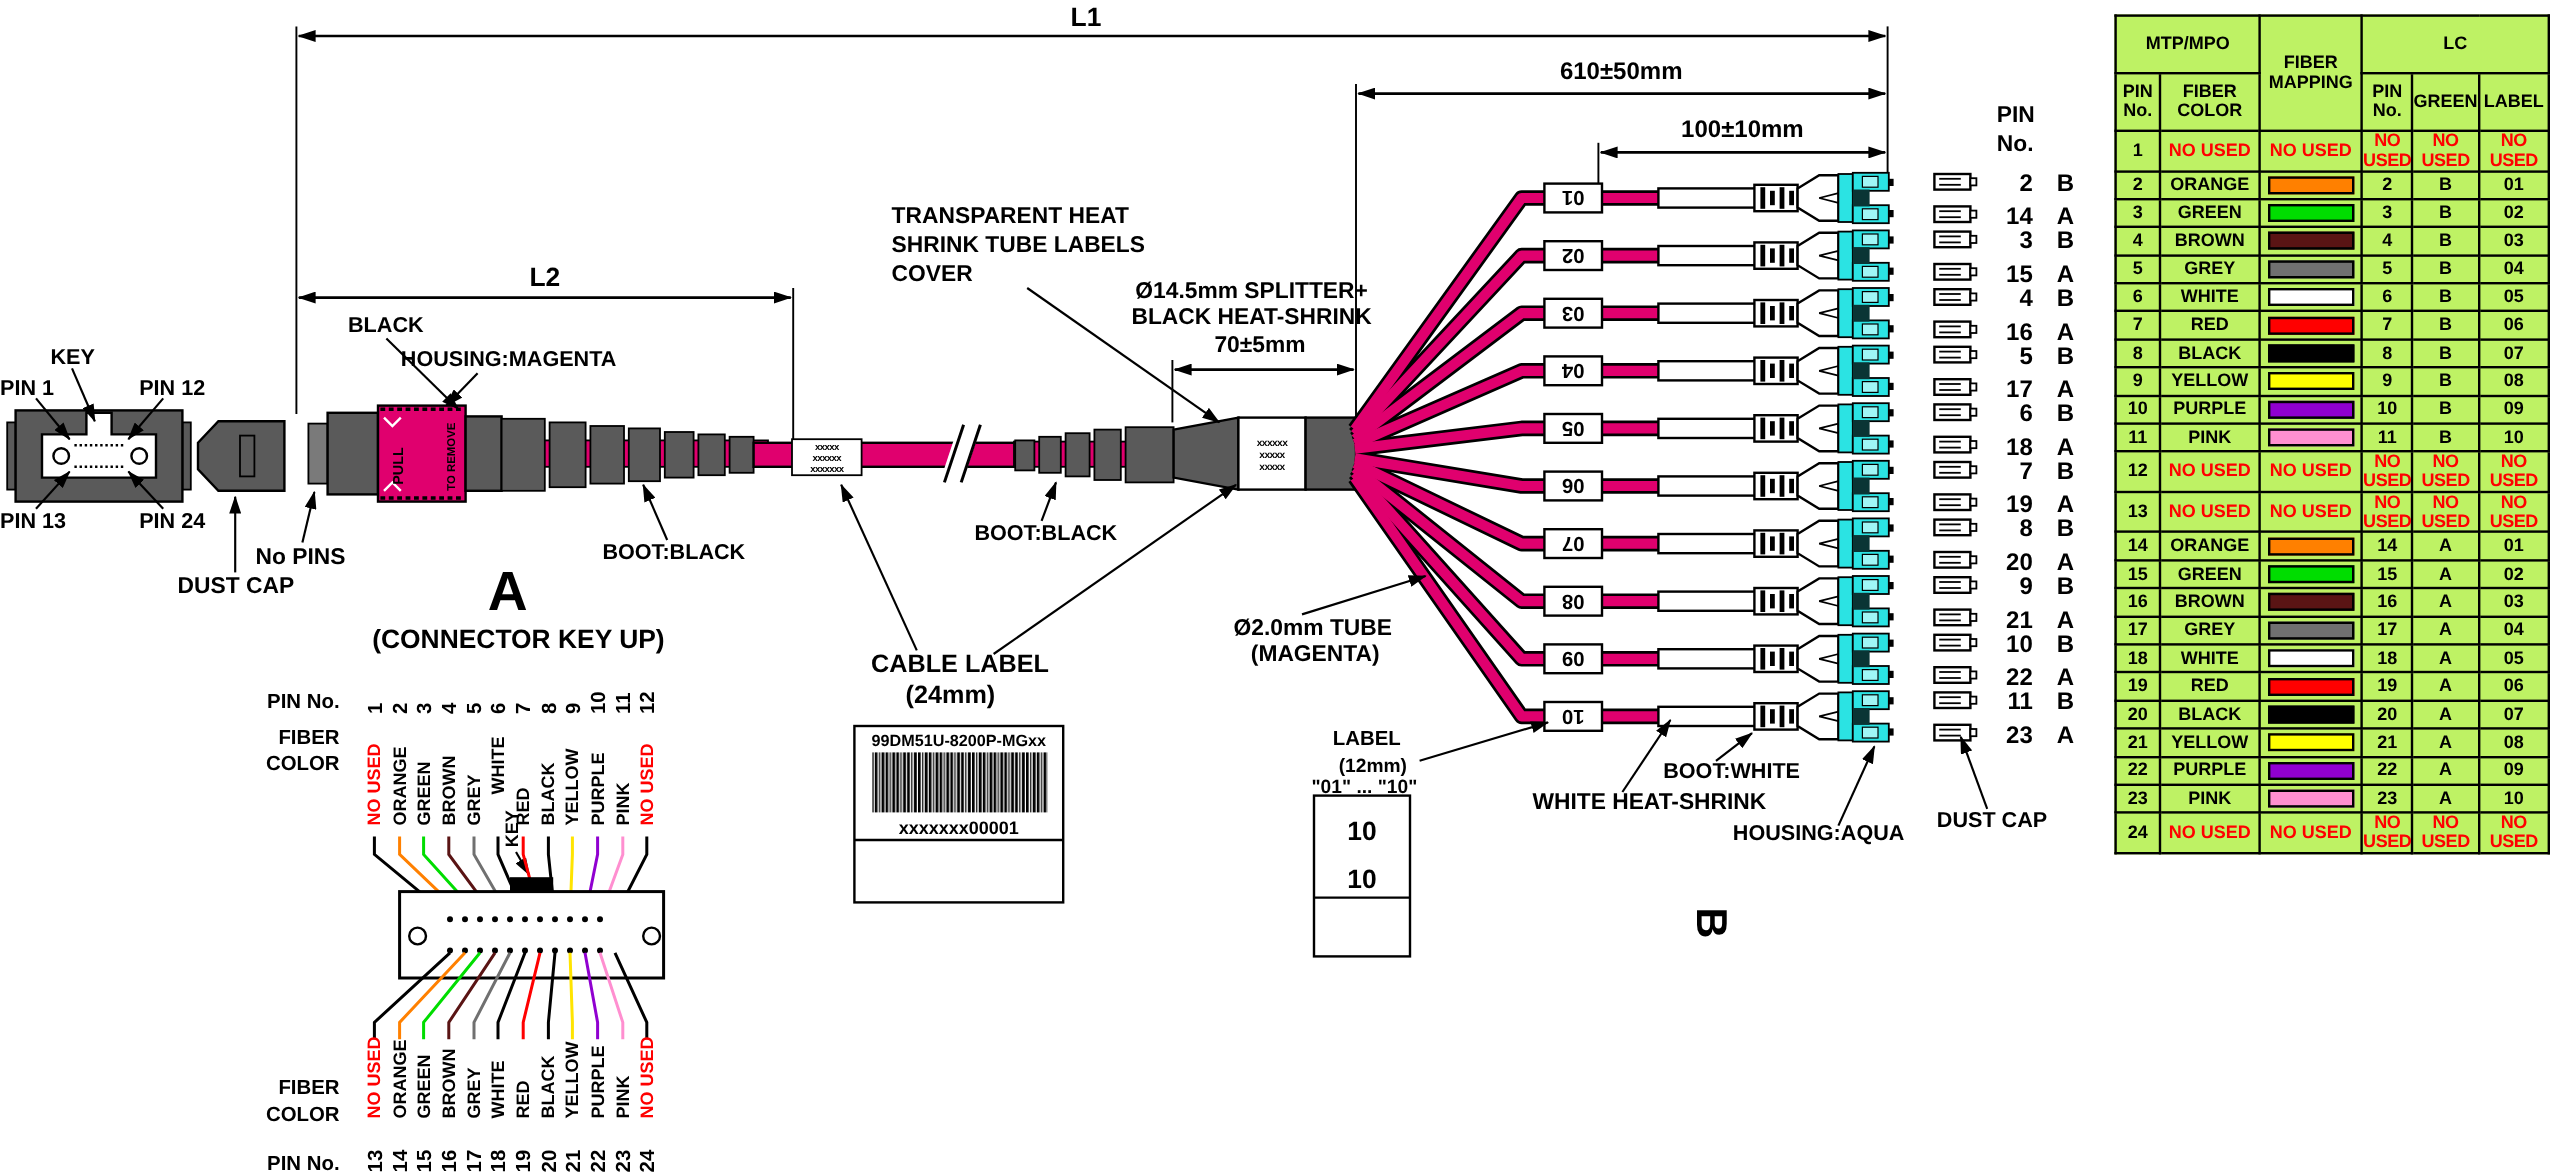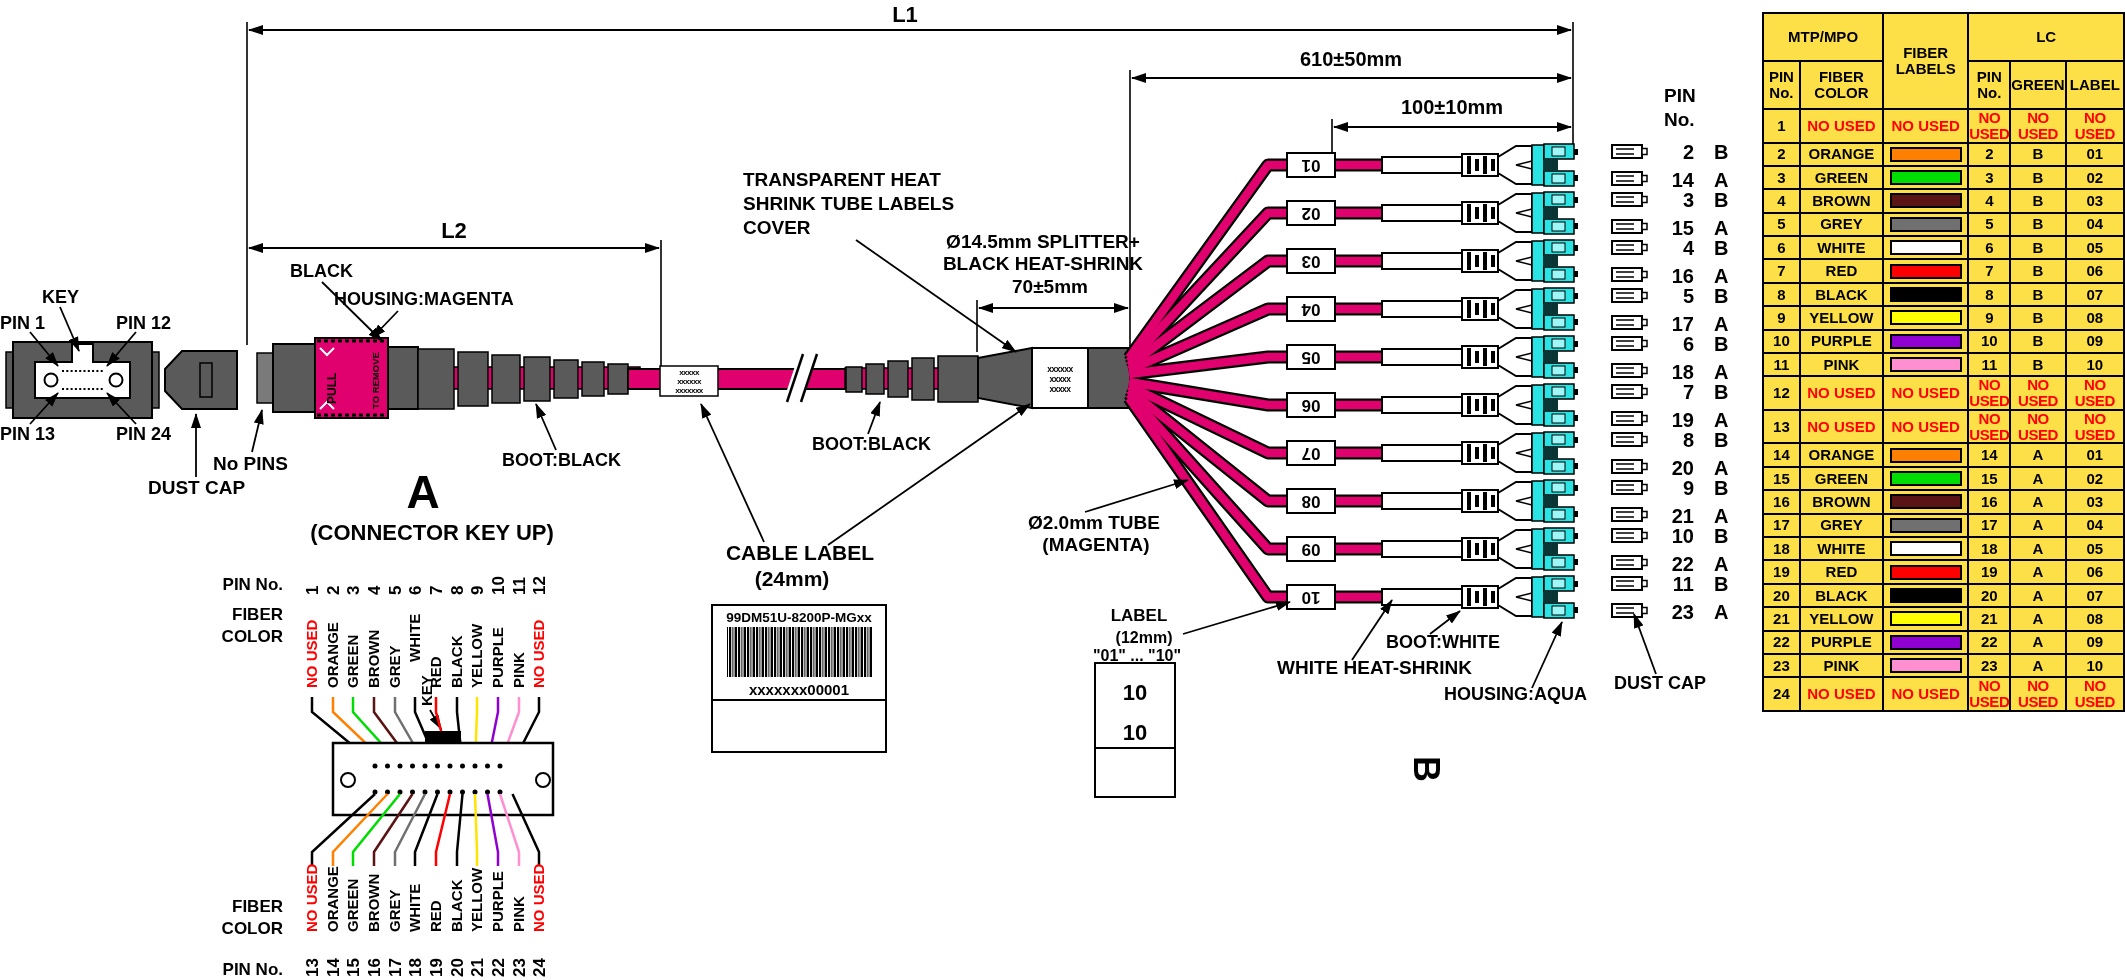--- a/index.html
+++ b/index.html
@@ -6,21 +6,21 @@
   #stage{position:relative;width:2125px;height:980px;background:#fff;font-family:"Liberation Sans",sans-serif;overflow:hidden}
   svg{position:absolute;left:0;top:0}
   svg text{font-family:"Liberation Sans",sans-serif;font-weight:bold;fill:#000}
   .f-mg{fill:#E0006E}.f-gy{fill:#5A5A5A}.f-aq{fill:#2BE3E3}.f-wh{fill:#fff}.s15{stroke:#000;stroke-width:1.5}.s2{stroke:#000;stroke-width:2}
   .ld{stroke:#000;stroke-width:1.8;fill:none}
   .dim{stroke:#000;stroke-width:2.2;fill:none}
   .ext{stroke:#000;stroke-width:1.6}
   .red{fill:#FF0000}
   .blkline{stroke:#000;stroke-width:13;fill:none;stroke-linejoin:round}
   .mgline{stroke-width:8.5;fill:none;stroke-linejoin:round}
-  #mapTable{position:absolute;left:1762px;top:12px;border-collapse:collapse;table-layout:fixed;background:#fde047}
+  #mapTable{position:absolute;left:1762px;top:12px;border-collapse:collapse;table-layout:fixed;background:#bef264}
   #mapTable th,#mapTable td{border:2px solid #000;text-align:center;vertical-align:middle;font-weight:bold;padding:0;font-size:15px;line-height:1.05}
   #mapTable th{font-size:15px;height:46px}
   #mapTable td{height:21.4px}
   .nu{color:#FF0000;font-size:13.5px}
   .nuS{color:#FF0000;font-size:7.5px;letter-spacing:-0.4px}
   .sw{width:68px;height:11px;border:2px solid #000;margin:0 auto}
 </style>
 </head>
 <body>
 
@@ -541,21 +541,21 @@
         <col style="width:90px">
         <col style="width:42px">
         <col style="width:39px">
         <col style="width:61px">
       </colgroup>
   <tbody>
         <tr>
     <th colspan="2">MTP/MPO</th>
     <th rowspan="2">
             <div>FIBER</div>
-            <div>LABELS</div>
+            <div>MAPPING</div>
           </th>
     <th colspan="3">LC</th>
   </tr>
   <tr>
     <th>
             <div>PIN</div>
             <div>No.</div>
           </th>
     <th>
             <div>FIBER</div>

